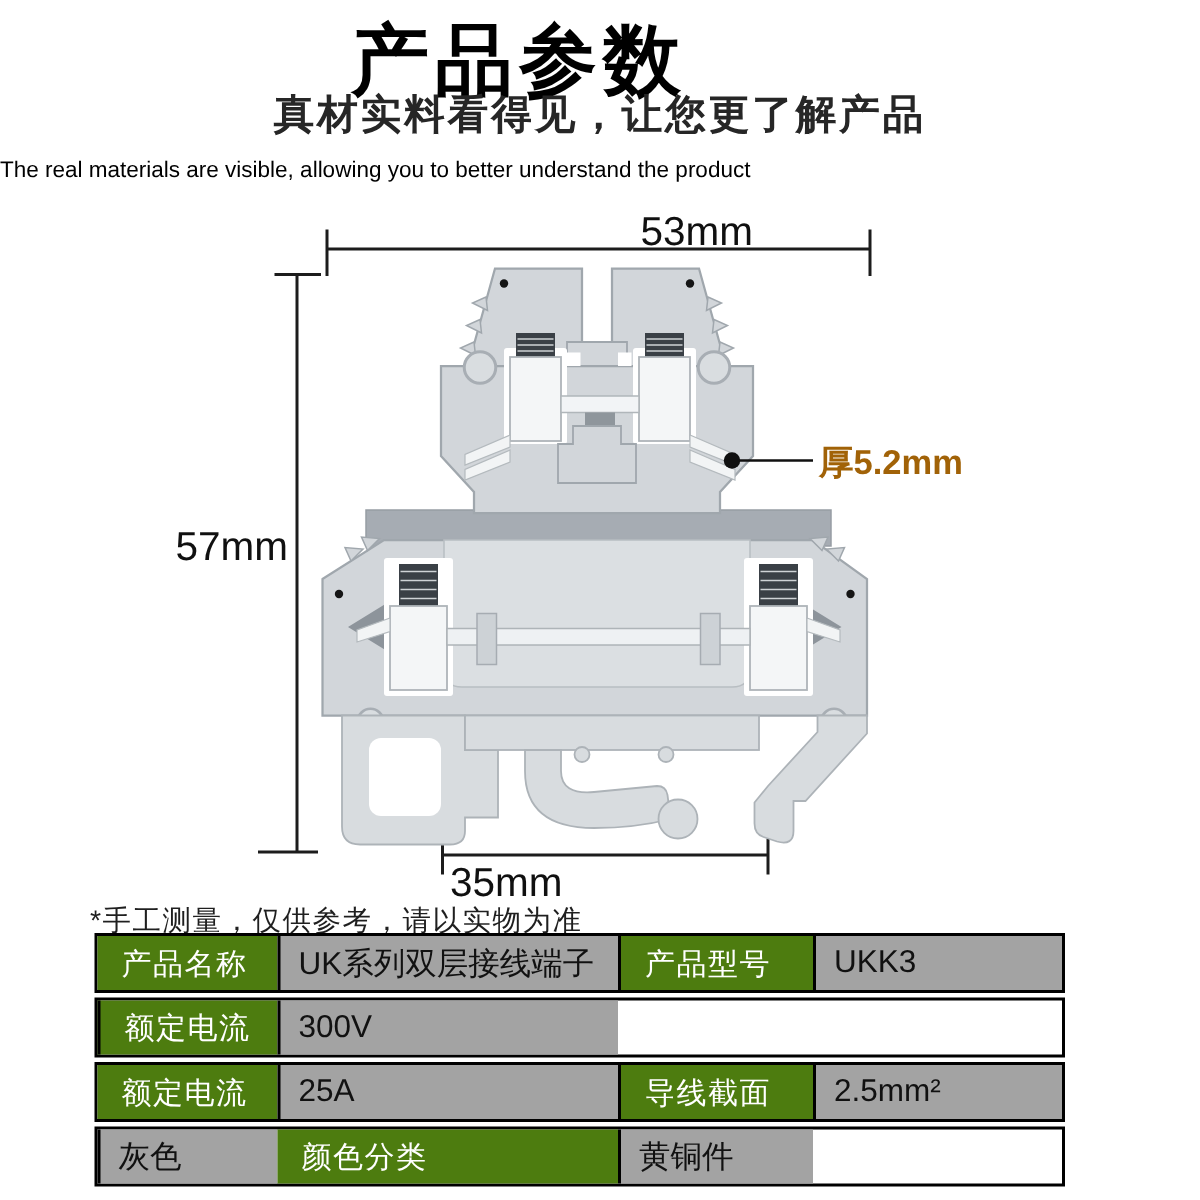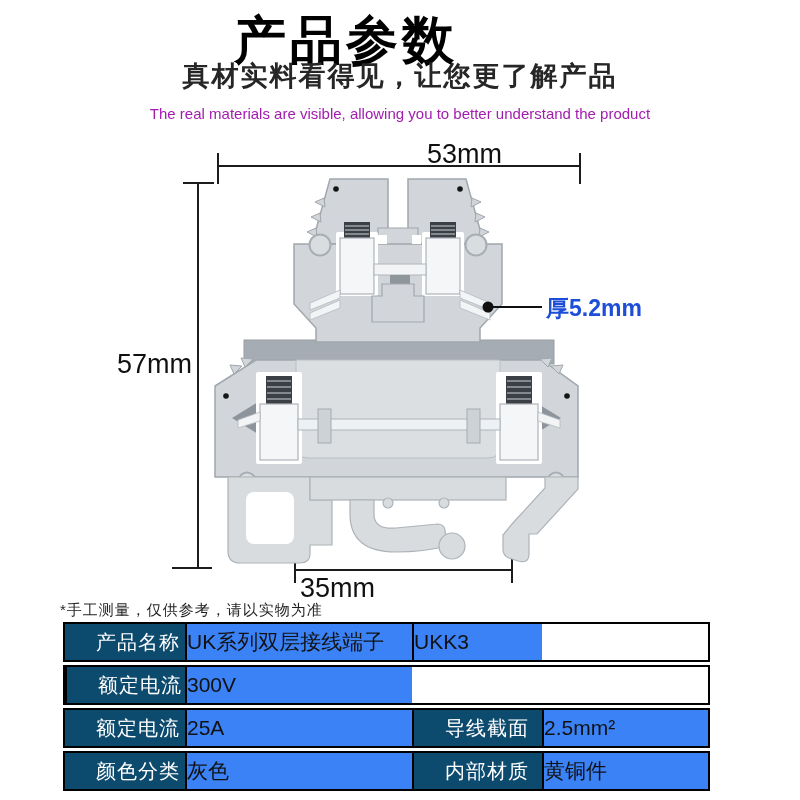--- a/index.html
+++ b/index.html
@@ -6,36 +6,36 @@
   body{
     width:800px;height:800px;background:#ffffff;position:relative;overflow:hidden;
     font-family:"Liberation Sans","DejaVu Sans",sans-serif;color:#111;
   }
   .abs{position:absolute;}
   
   .title{top:6px;left:0;width:692px;text-align:center;font-size:52px;font-weight:900;
          letter-spacing:4px;color:#000;}
   .subtitle{top:58px;left:0;width:800px;text-align:center;font-size:27px;font-weight:600;
             letter-spacing:2px;color:#262626;}
-  .subtitle-en{top:105px;left:0;width:800px;text-align:center;font-size:15px;color:#a21caf;}
+  .subtitle-en{top:105px;left:0;width:800px;font-size:15px;color:#000000;}
   
   .dim{font-size:27px;color:#101010;}
   .dim-53{top:139px;left:298px;width:204px;text-align:right;}
   .dim-57{top:349px;left:100px;width:92px;text-align:right;}
   .dim-35{top:573px;left:300px;width:212px;text-align:left;}
-  .thickness{top:293px;left:546px;font-size:23px;font-weight:600;color:#1d4ed8;}
-  .footnote{top:601px;left:60px;font-size:15px;color:#1f1f1f;letter-spacing:1px;}
+  .thickness{top:293px;left:546px;font-size:23px;font-weight:600;color:#a16207;}
+  .footnote{top:601px;left:60px;font-size:19px;color:#1f1f1f;letter-spacing:1px;}
   
   .spec-table{left:63px;top:622px;width:647px;}
   .spec-row{display:grid;grid-template-columns:120px 227px 130px 166px;height:40px;
             border:2px solid #000;box-sizing:border-box;margin-bottom:3px;background:#fff;}
   .spec-row:last-child{margin-bottom:0;}
   .cell{display:flex;align-items:center;box-sizing:border-box;overflow:hidden;white-space:nowrap;}
-  .cell.lbl{background:#0c4a6e;color:#ffffff;font-size:20px;padding-left:31px;letter-spacing:1px;}
-  .cell.val{background:#3b82f6;color:#111;font-size:21px;}
+  .cell.lbl{background:#4d7c0f;color:#ffffff;font-size:20px;padding-left:16px;letter-spacing:1px;}
+  .cell.val{background:#a3a3a3;color:#111;font-size:21px;padding-left:12px;}
   .cell.c2,.cell.c3,.cell.c4{border-left:2px solid #000;}
 </style>
 </head>
 <body>
 
 <div class="abs title">产品参数</div>
 <div class="abs subtitle">真材实料看得见，让您更了解产品</div>
 <div class="abs subtitle-en">The real materials are visible, allowing you to better understand the product</div>
 
 <svg class="abs" style="left:0;top:135px;" width="800" height="485" viewBox="0 135 800 485">
@@ -166,31 +166,31 @@
 <div class="abs dim dim-53">53mm</div>
 <div class="abs dim dim-57">57mm</div>
 <div class="abs dim dim-35">35mm</div>
 <div class="abs thickness">厚5.2mm</div>
 <div class="abs footnote">*手工测量，仅供参考，请以实物为准</div>
 
 <div class="abs spec-table">
   <div class="spec-row">
     <div class="cell lbl c1">产品名称</div>
     <div class="cell val c2">UK系列双层接线端子</div>
+    <div class="cell lbl c3">产品型号</div>
     <div class="cell val c4">UKK3</div>
   </div>
   <div class="spec-row">
     <div class="cell lbl c3">额定电流</div>
     <div class="cell val c4">300V</div>
   </div>
   <div class="spec-row">
     <div class="cell lbl c1">额定电流</div>
     <div class="cell val c2">25A</div>
     <div class="cell lbl c3">导线截面</div>
     <div class="cell val c4">2.5mm²</div>
   </div>
   <div class="spec-row">
+    <div class="cell val c2">灰色</div>
     <div class="cell lbl c1">颜色分类</div>
-    <div class="cell val c2">灰色</div>
-    <div class="cell lbl c3">内部材质</div>
     <div class="cell val c4">黄铜件</div>
   </div>
 </div>
 
 </body></html>

